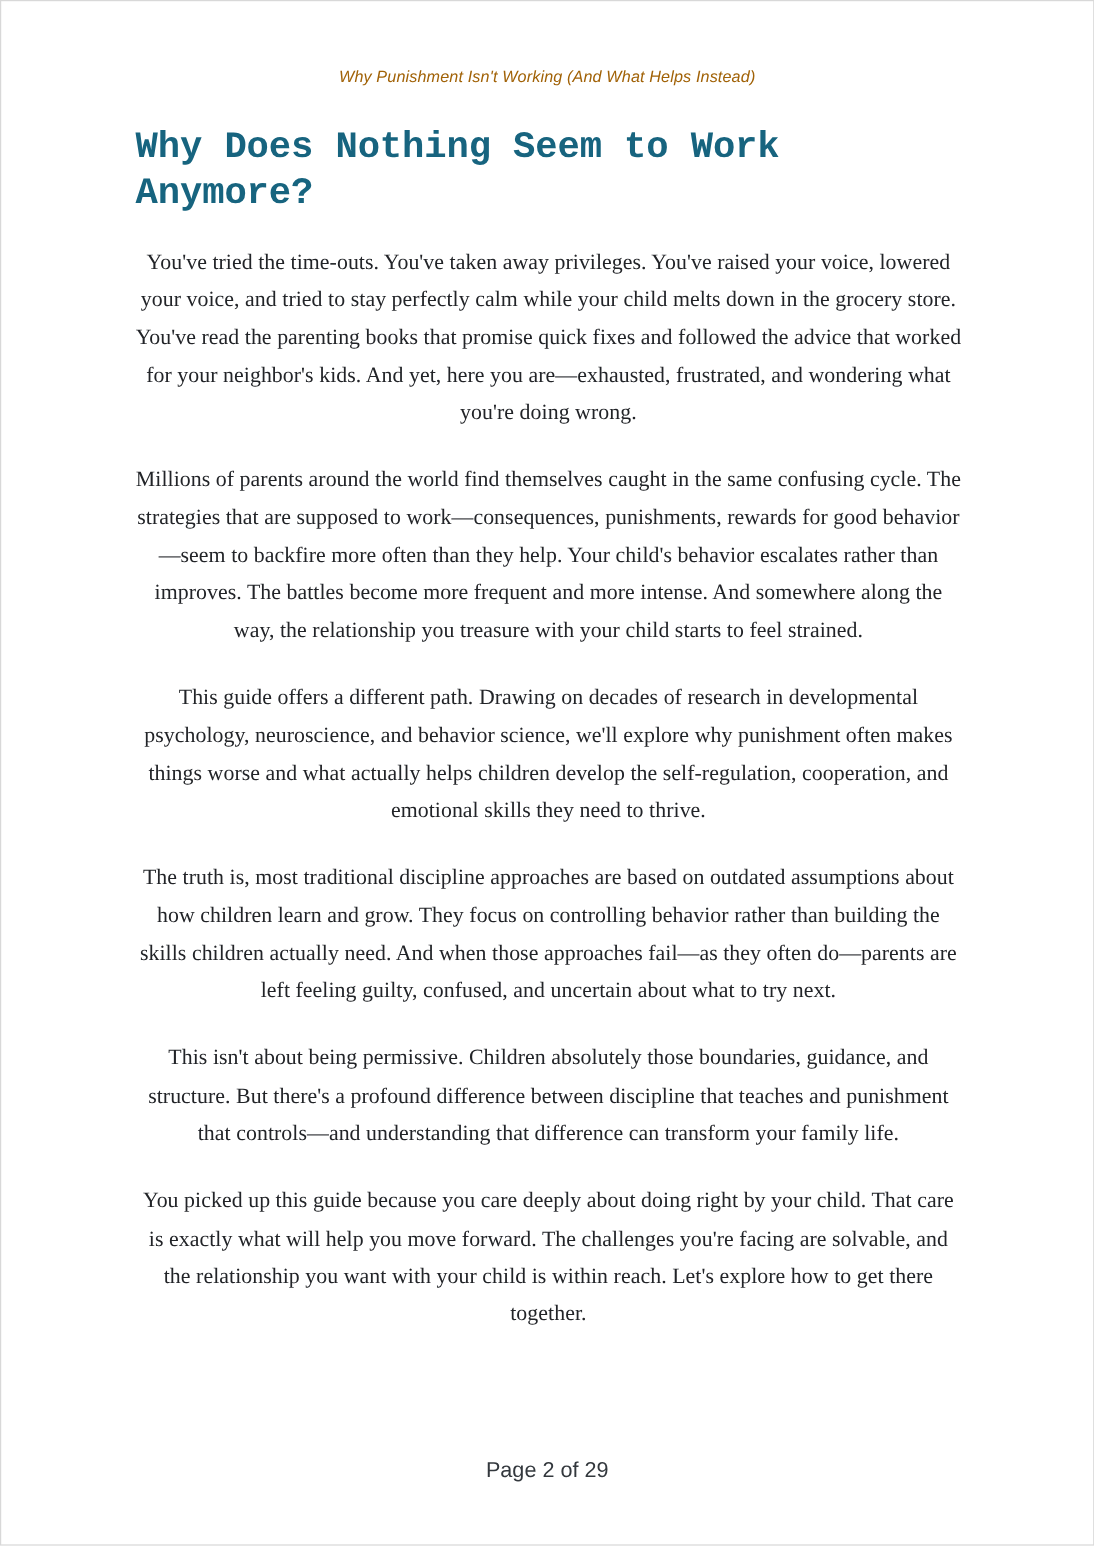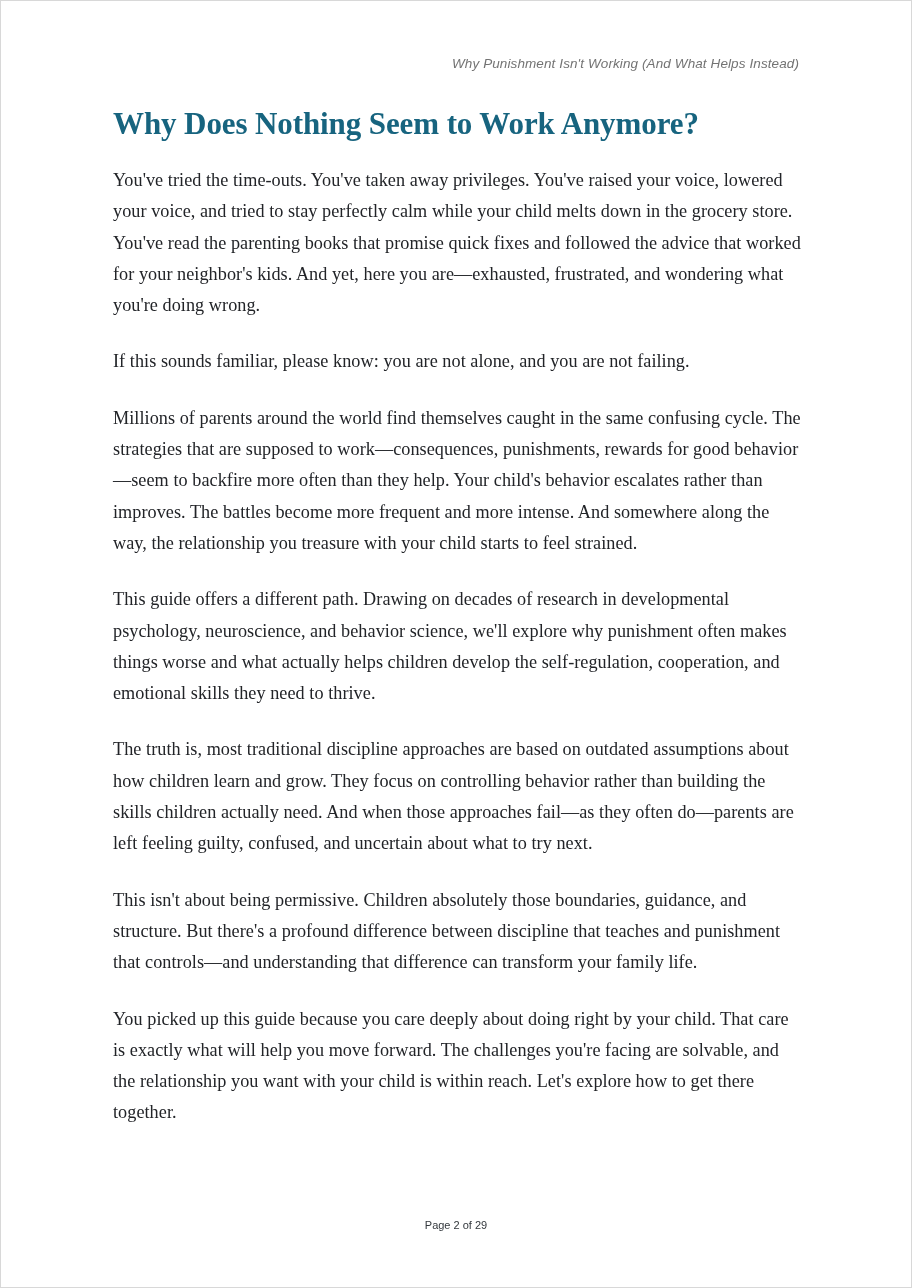--- a/index.html
+++ b/index.html
@@ -25,86 +25,85 @@
     border: 1px solid #d8d8d8;
     padding: 0;
   }
 
   
   .running-header {
     position: absolute;
     top: 54px;
     right: 112px;
     left: 112px;
-    text-align: right;
+    text-align: center;
     font-family: "Liberation Sans", "DejaVu Sans", sans-serif;
     font-style: italic;
     font-size: 13.5px;
     line-height: 18px;
-    color: #737373;
+    color: #a16207;
     letter-spacing: 0.1px;
     white-space: nowrap;
   }
 
   .content {
     position: absolute;
     left: 112px;
     top: 104px;
     width: 688px;
   }
 
   h1.doc-title {
     margin: 0 0 22px 0;
-    font-family: Liberation Serif, serif;
+    font-family: Liberation Mono, monospace;
     font-weight: bold;
     font-size: 31px;
     line-height: 38px;
     color: #17647f;
     letter-spacing: -0.1px;
   }
 
   p.body-para {
     margin: 0 0 25px 0;
     font-family: "Liberation Serif", "DejaVu Serif", serif;
     font-size: 18.2px;
     line-height: 31.3px;
     color: #222428;
-    text-align: left;
+    text-align: center;
     letter-spacing: 0.05px;
   }
 
   p.body-para:last-child {
     margin-bottom: 0;
   }
 
   .page-footer {
     position: absolute;
     left: 0;
     right: 0;
     top: 1215px;
     text-align: center;
     font-family: "Liberation Sans", "DejaVu Sans", sans-serif;
-    font-size: 11px;
+    font-size: 18px;
     line-height: 18px;
     color: #33383d;
   }
 </style>
 </head>
 <body>
 
 <div class="page">
 
   <div class="running-header">Why Punishment Isn't Working (And What Helps Instead)</div>
 
   <div class="content">
 
     <h1 class="doc-title">Why Does Nothing Seem to Work Anymore?</h1>
 
     <p class="body-para">You've tried the time-outs. You've taken away privileges. You've raised your voice, lowered your voice, and tried to stay perfectly calm while your child melts down in the grocery store. You've read the parenting books that promise quick fixes and followed the advice that worked for your neighbor's kids. And yet, here you are—exhausted, frustrated, and wondering what you're doing wrong.</p>
-    <p class="body-para">If this sounds familiar, please know: you are not alone, and you are not failing.</p>
     <p class="body-para">Millions of parents around the world find themselves caught in the same confusing cycle. The strategies that are supposed to work—consequences, punishments, rewards for good behavior—seem to backfire more often than they help. Your child's behavior escalates rather than improves. The battles become more frequent and more intense. And somewhere along the way, the relationship you treasure with your child starts to feel strained.</p>
     <p class="body-para">This guide offers a different path. Drawing on decades of research in developmental psychology, neuroscience, and behavior science, we'll explore why punishment often makes things worse and what actually helps children develop the self-regulation, cooperation, and emotional skills they need to thrive.</p>
     <p class="body-para">The truth is, most traditional discipline approaches are based on outdated assumptions about how children learn and grow. They focus on controlling behavior rather than building the skills children actually need. And when those approaches fail—as they often do—parents are left feeling guilty, confused, and uncertain about what to try next.</p>
     <p class="body-para">This isn't about being permissive. Children absolutely those boundaries, guidance, and structure. But there's a profound difference between discipline that teaches and punishment that controls—and understanding that difference can transform your family life.</p>
     <p class="body-para">You picked up this guide because you care deeply about doing right by your child. That care is exactly what will help you move forward. The challenges you're facing are solvable, and the relationship you want with your child is within reach. Let's explore how to get there together.</p>
 
   </div>
 
   <div class="page-footer">Page 2 of 29</div>
 

